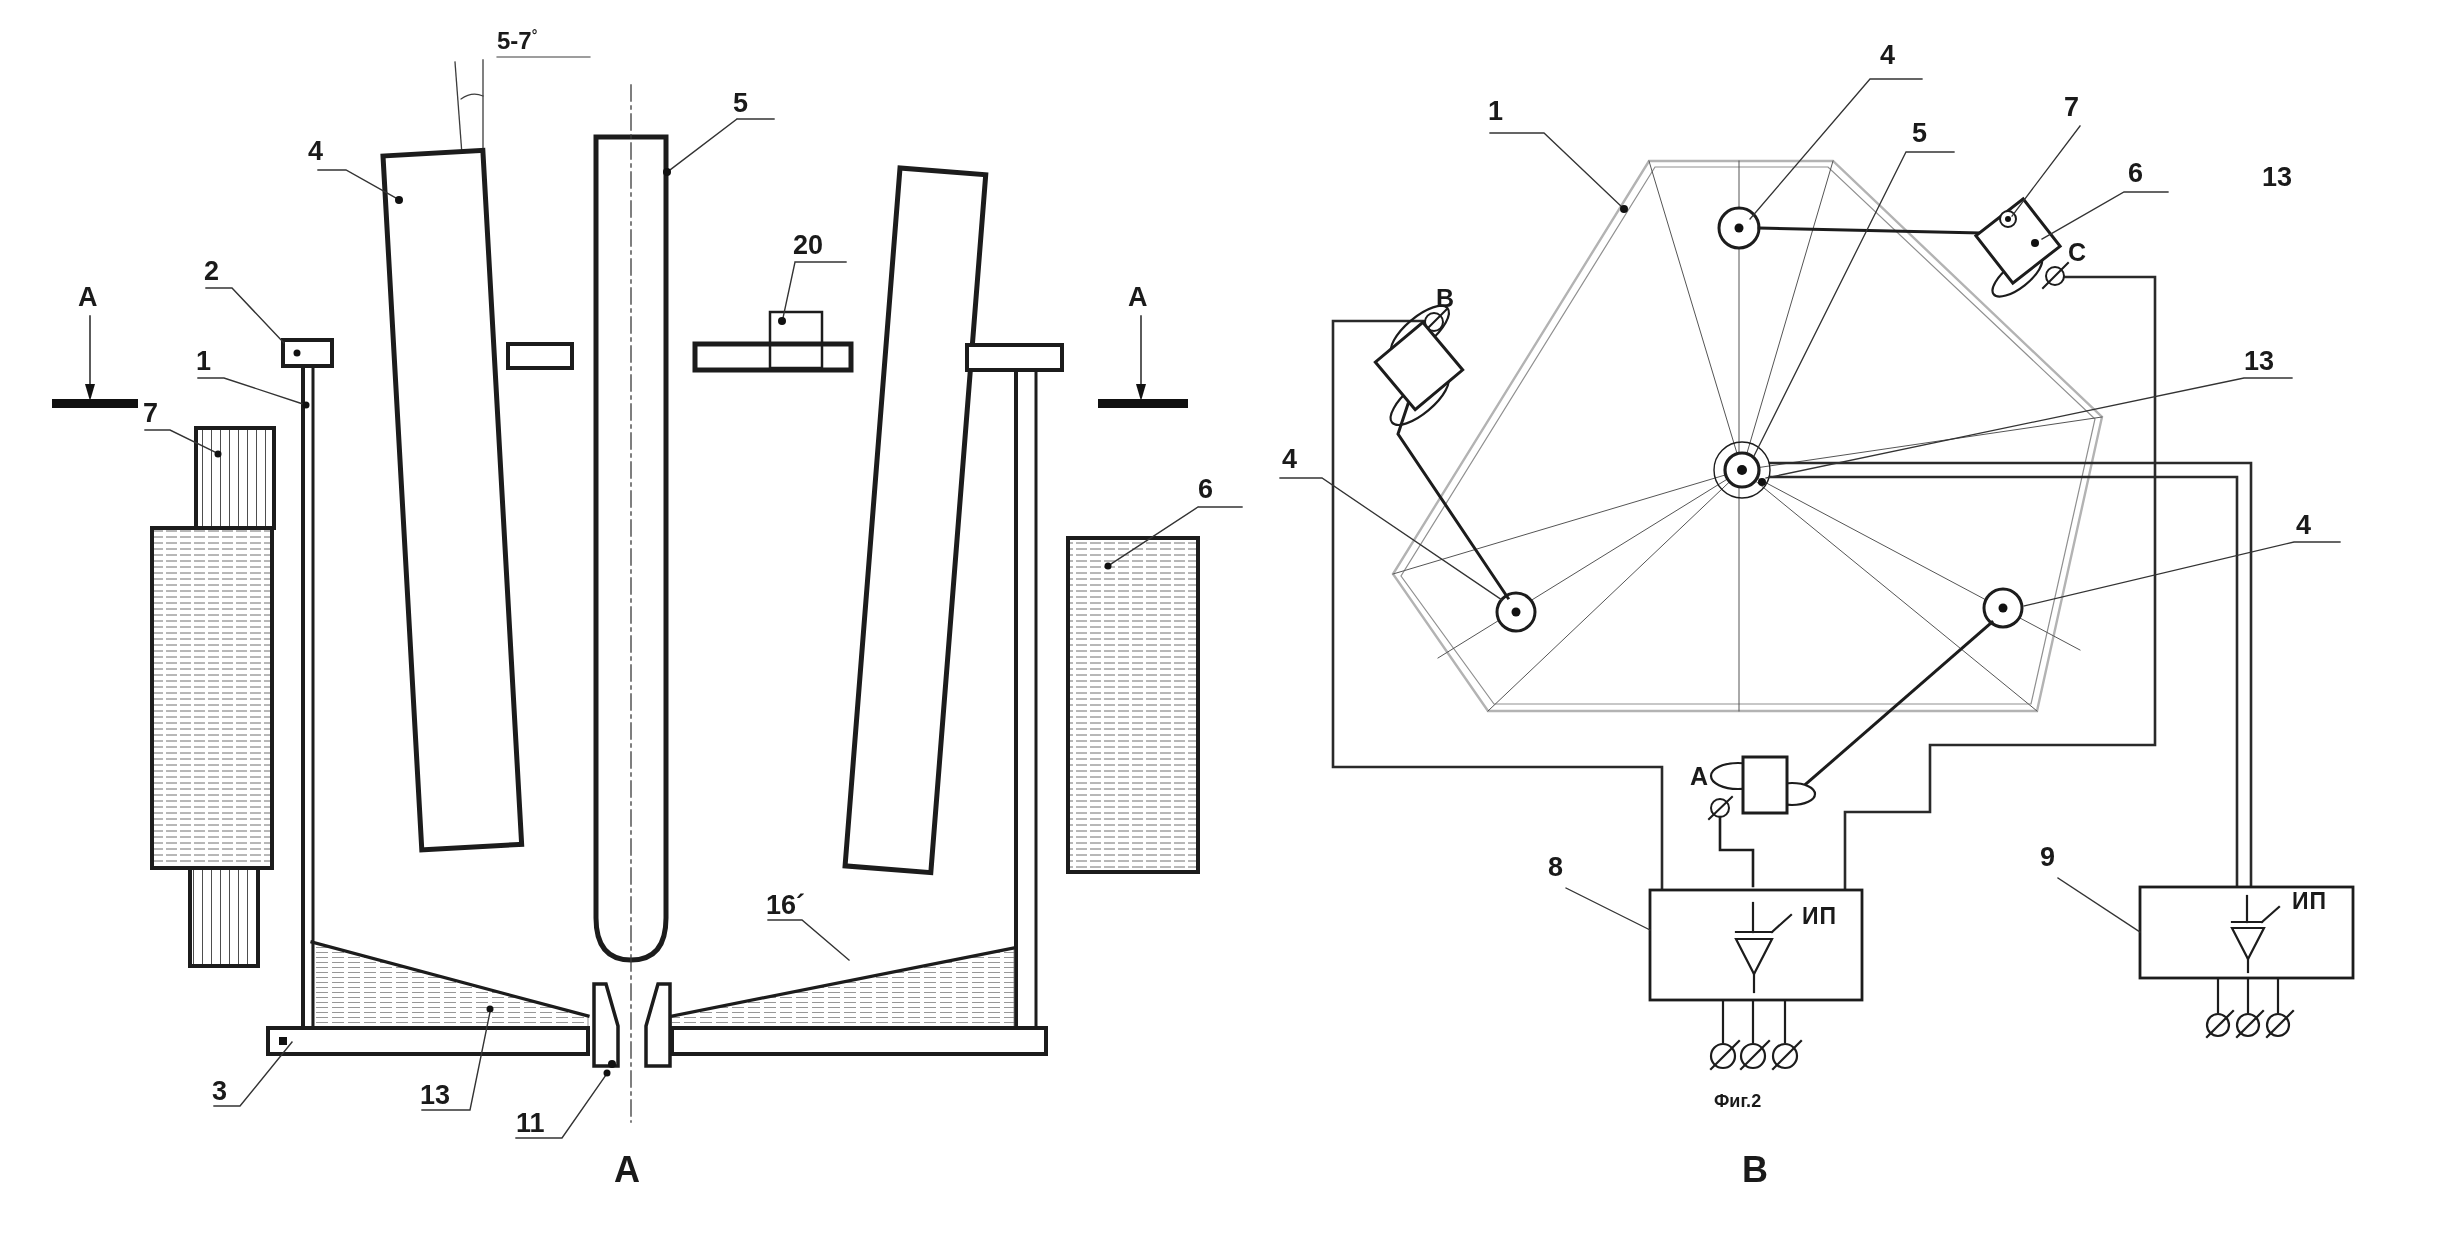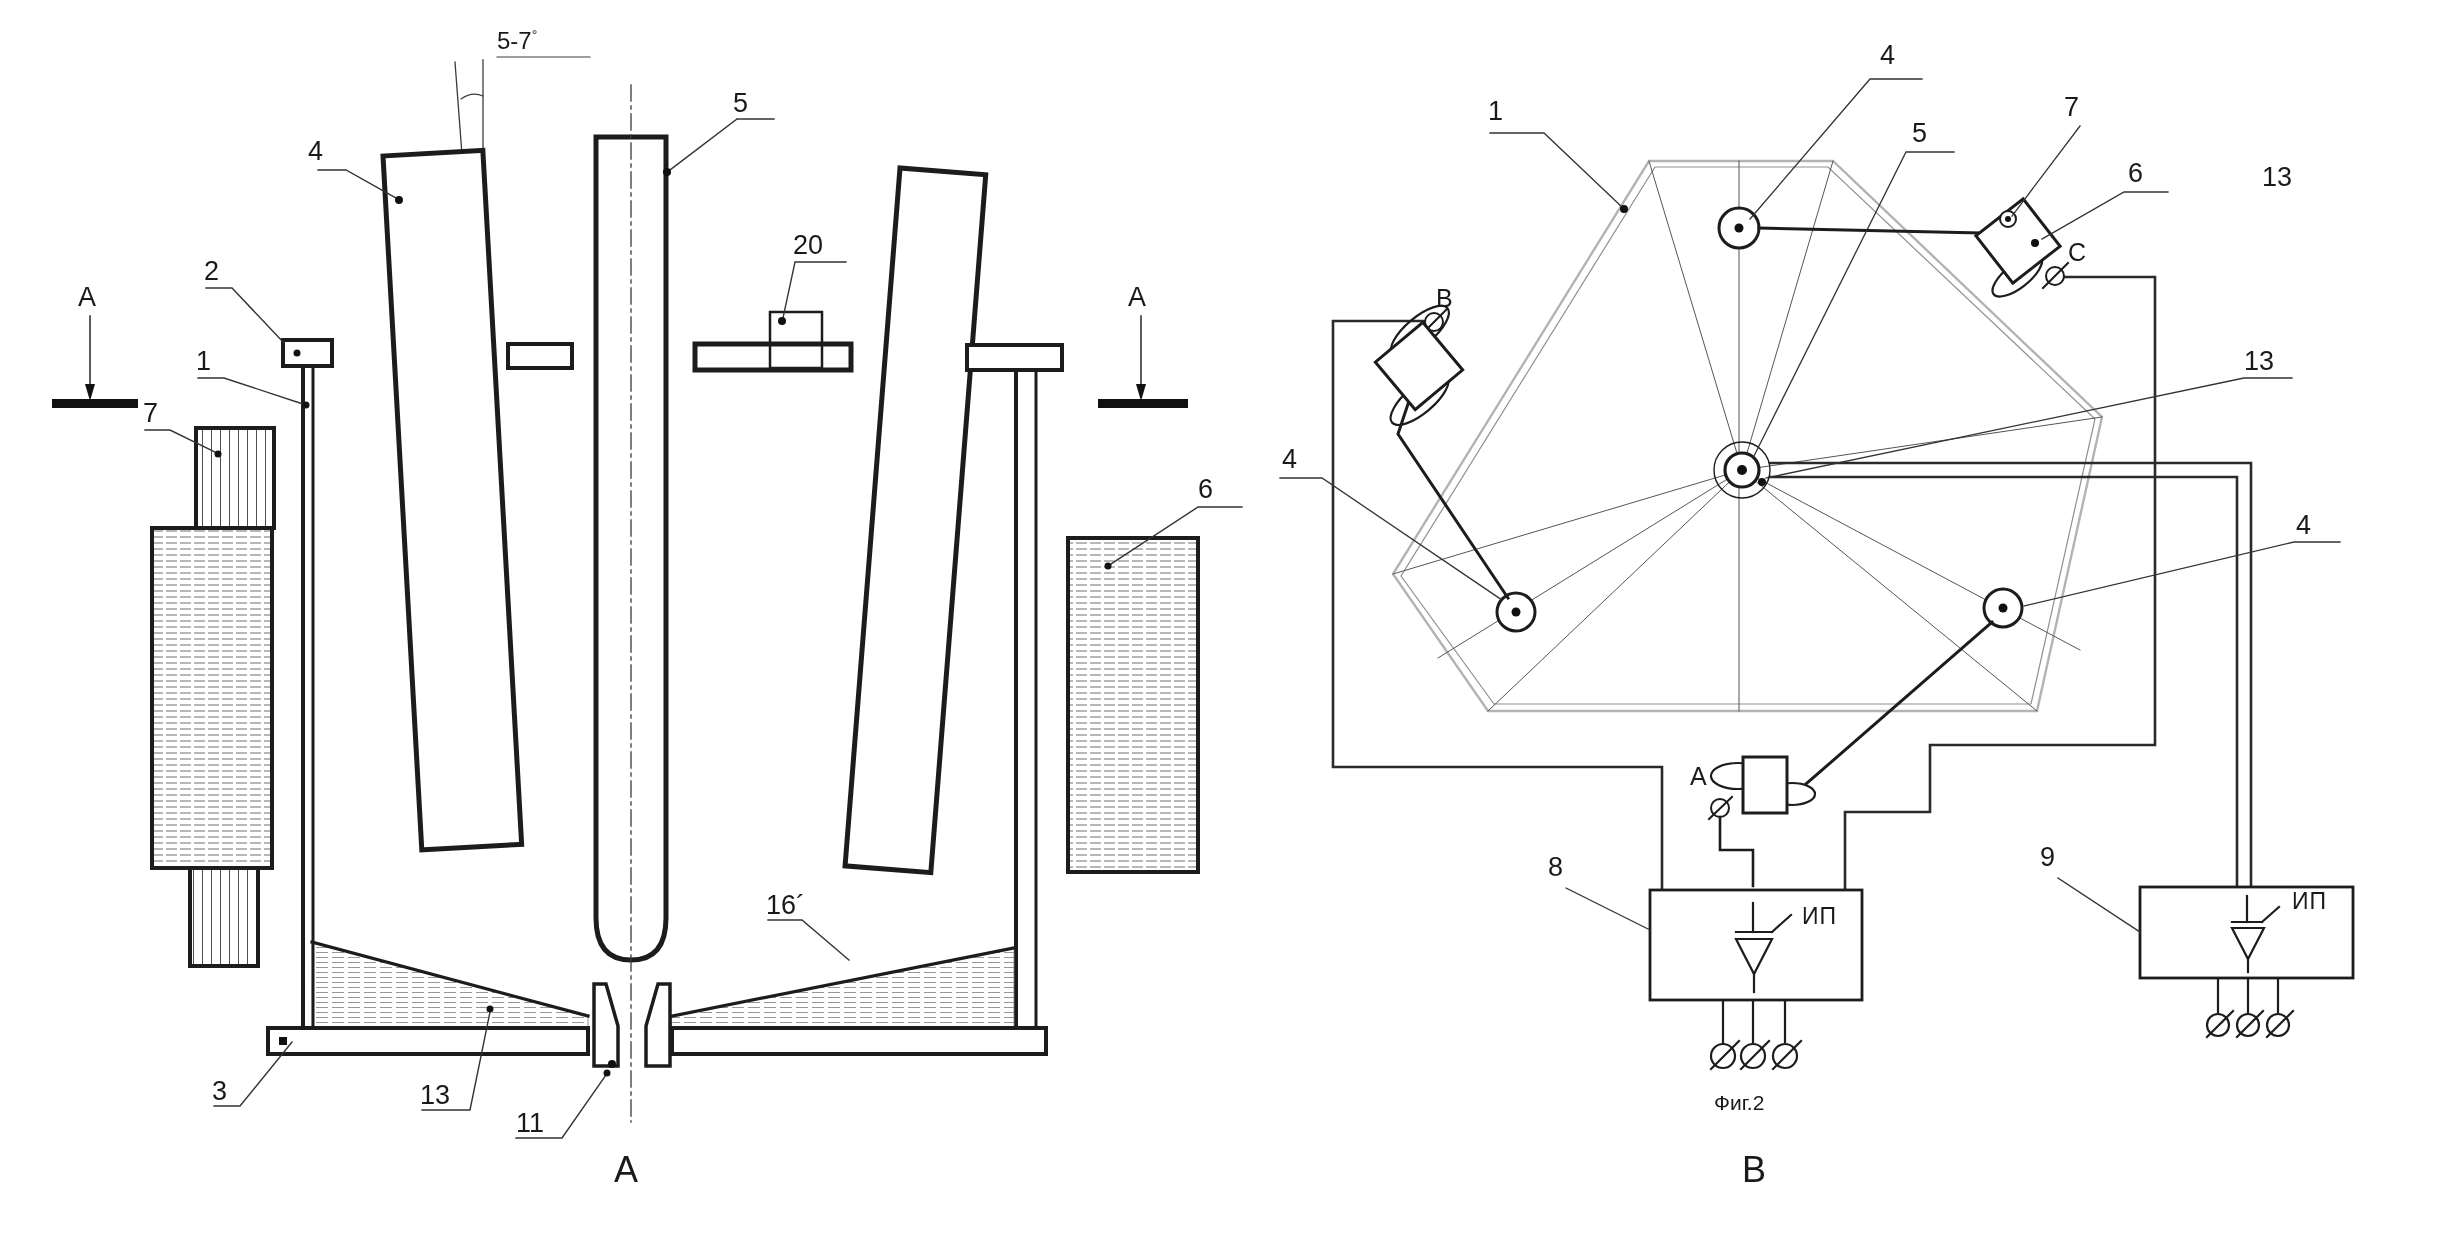--- a/index.html
+++ b/index.html
@@ -1,24 +1,24 @@
 <!DOCTYPE html>
 <html><head>
 <meta charset="utf-8">
 <style>
   html,body{margin:0;padding:0;background:#fff;}
   #stage{position:relative;width:2446px;height:1246px;background:#fff;overflow:hidden;
-         font-family:"Liberation Sans",sans-serif;color:#1a1a1a;}
+         font-family:"Liberation Sans",sans-serif;color:#1a1a1a;font-weight:bold;}
   #stage svg{position:absolute;left:0;top:0;}
   .lbl{position:absolute;font-size:27px;line-height:1;color:#1a1a1a;white-space:nowrap;}
   .lbl.small{font-size:24px;}
   .lbl.phase{font-size:25px;}
   .lbl.psu{font-size:23px;letter-spacing:1px;}
   .lbl.cap{font-size:36px;}
-  .lbl.fig{font-size:21px;}
+  .lbl.fig{font-size:18px;}
   .deg{font-size:14px;vertical-align:9px;}
 </style>
 </head>
 <body>
 
 <div id="stage">
 
 <svg width="2446" height="1246" viewBox="0 0 2446 1246">
   <defs>
     <pattern id="vhatch" width="9" height="10" patternUnits="userSpaceOnUse">

